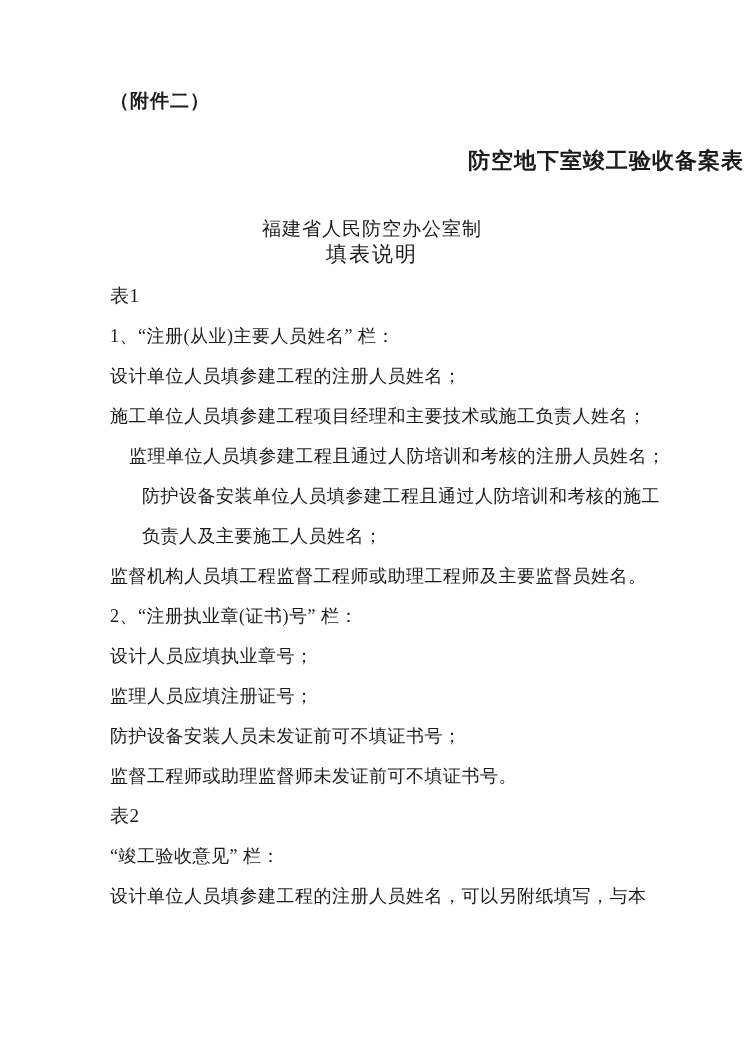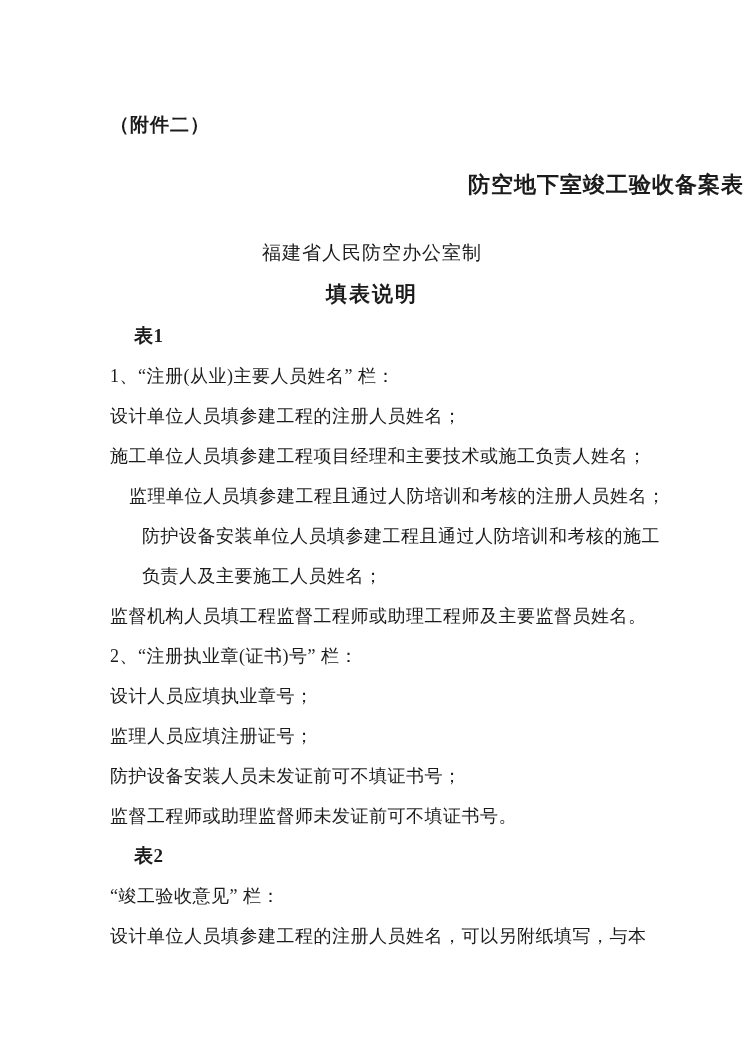--- a/index.html
+++ b/index.html
@@ -12,21 +12,21 @@
     height: 1052px;
     overflow: hidden;
     font-family: "Liberation Serif", "DejaVu Serif", serif;
     color: #1b1b1b;
     -webkit-font-smoothing: antialiased;
   }
   .page {
     box-sizing: border-box;
     width: 744px;
     height: 888px;
-    padding-top: 112px;
+    padding-top: 88px;
     background: #ffffff;
   }
   .attachment {
     margin-left: 110px;
     font-size: 19px;
     font-weight: 700;
     line-height: 26px;
     letter-spacing: 1px;
   }
   .title {
@@ -39,40 +39,38 @@
   }
   .publisher {
     margin-top: 34px;
     text-align: center;
     font-size: 19px;
     font-weight: 400;
     line-height: 25px;
     letter-spacing: 1px;
   }
   .section-heading {
-    margin-top: 16px;
     text-align: center;
     font-size: 21px;
-    font-weight: 700;
+    font-weight: 400;
     line-height: 27px;
     letter-spacing: 2px;
   }
   .doc-body {
     margin: 8px 84px 0 110px;
     font-size: 18px;
     letter-spacing: 0.5px;
   }
   .doc-body .line {
     line-height: 40px;
     white-space: nowrap;
   }
   .doc-body .subhead {
-    font-weight: 700;
+    font-weight: 400;
     font-size: 19px;
-    margin-left: 24px;
   }
   .doc-body .indent1 {
     padding-left: 19px;
   }
   .doc-body .indent2 {
     padding-left: 32px;
   }
 </style>
 </head>
 <body>

